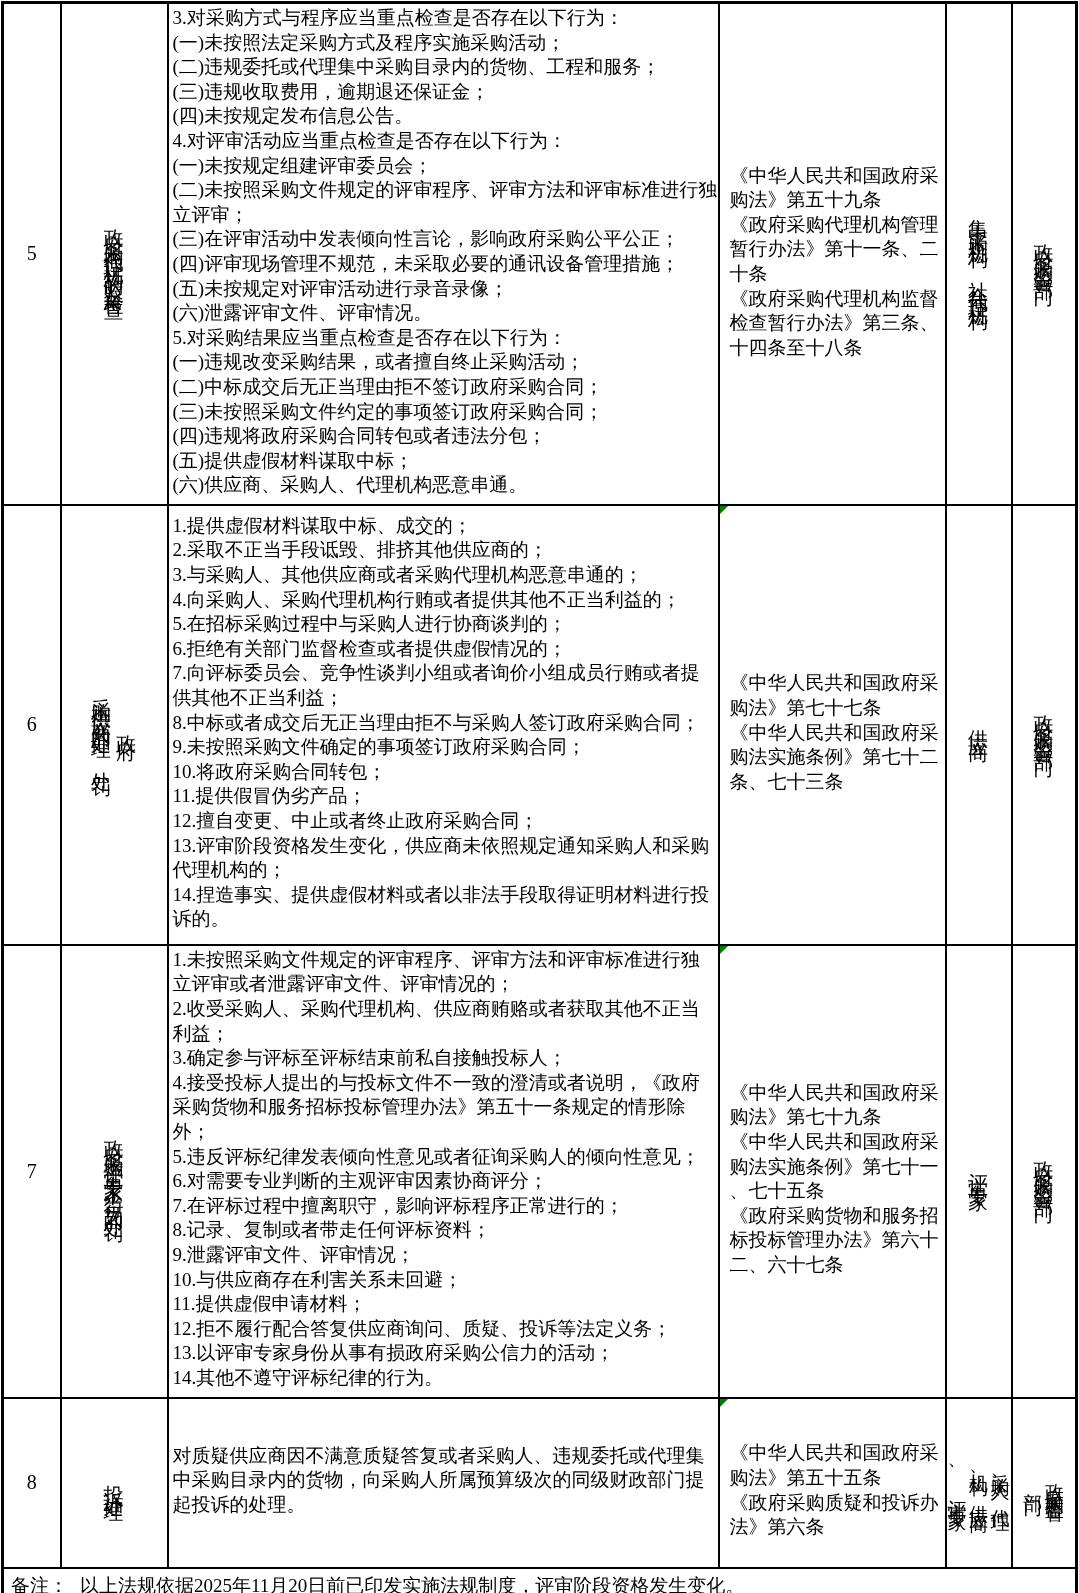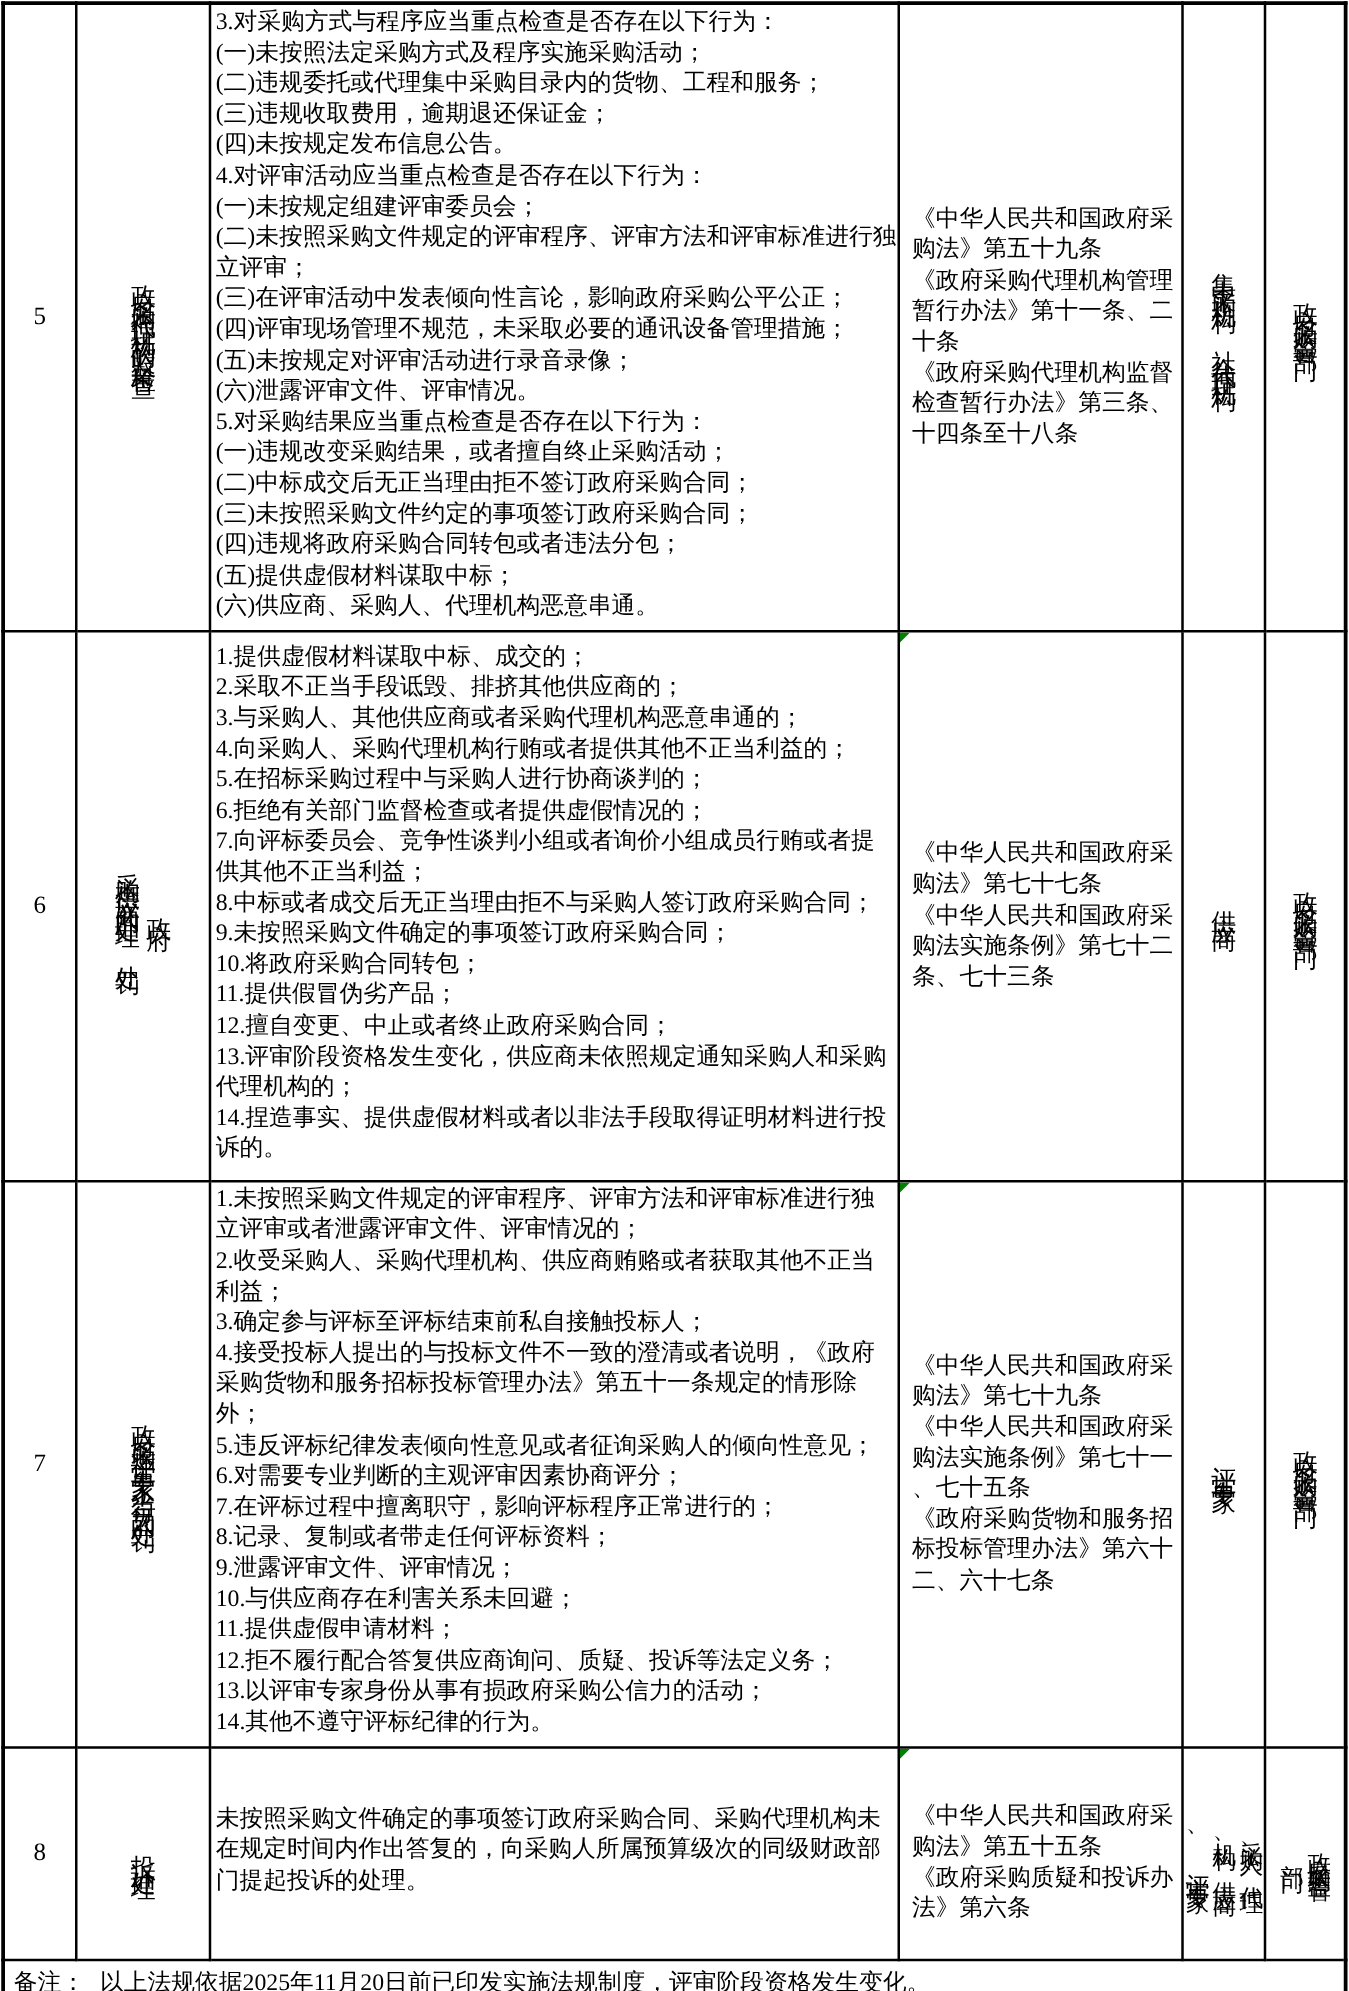--- a/index.html
+++ b/index.html
@@ -222,21 +222,21 @@
     </tr>
 
     <tr class="r8">
       <td class="c-no">
         <span>8</span>
       </td>
       <td class="c-cat">
         <span class="vtext">投诉处理</span>
       </td>
       <td class="c-content">
-        <div class="content">未按照采购文件确定的事项签订政府采购合同、采购代理机构未在规定时间内作出答复的，向采购人所属预算级次的同级财政部门提起投诉的处理。</div>
+        <div class="content">对质疑供应商因不满意质疑答复或者采购人、违规委托或代理集中采购目录内的货物，向采购人所属预算级次的同级财政部门提起投诉的处理。</div>
       </td>
       <td class="c-legal">
         <span class="corner-marker"></span>
         <div class="legal">《中华人民共和国政府采
 购法》第五十五条
 《政府采购质疑和投诉办
 法》第六条</div>
       </td>
       <td class="c-subj">
         <span class="vmulti">采购人、代理

